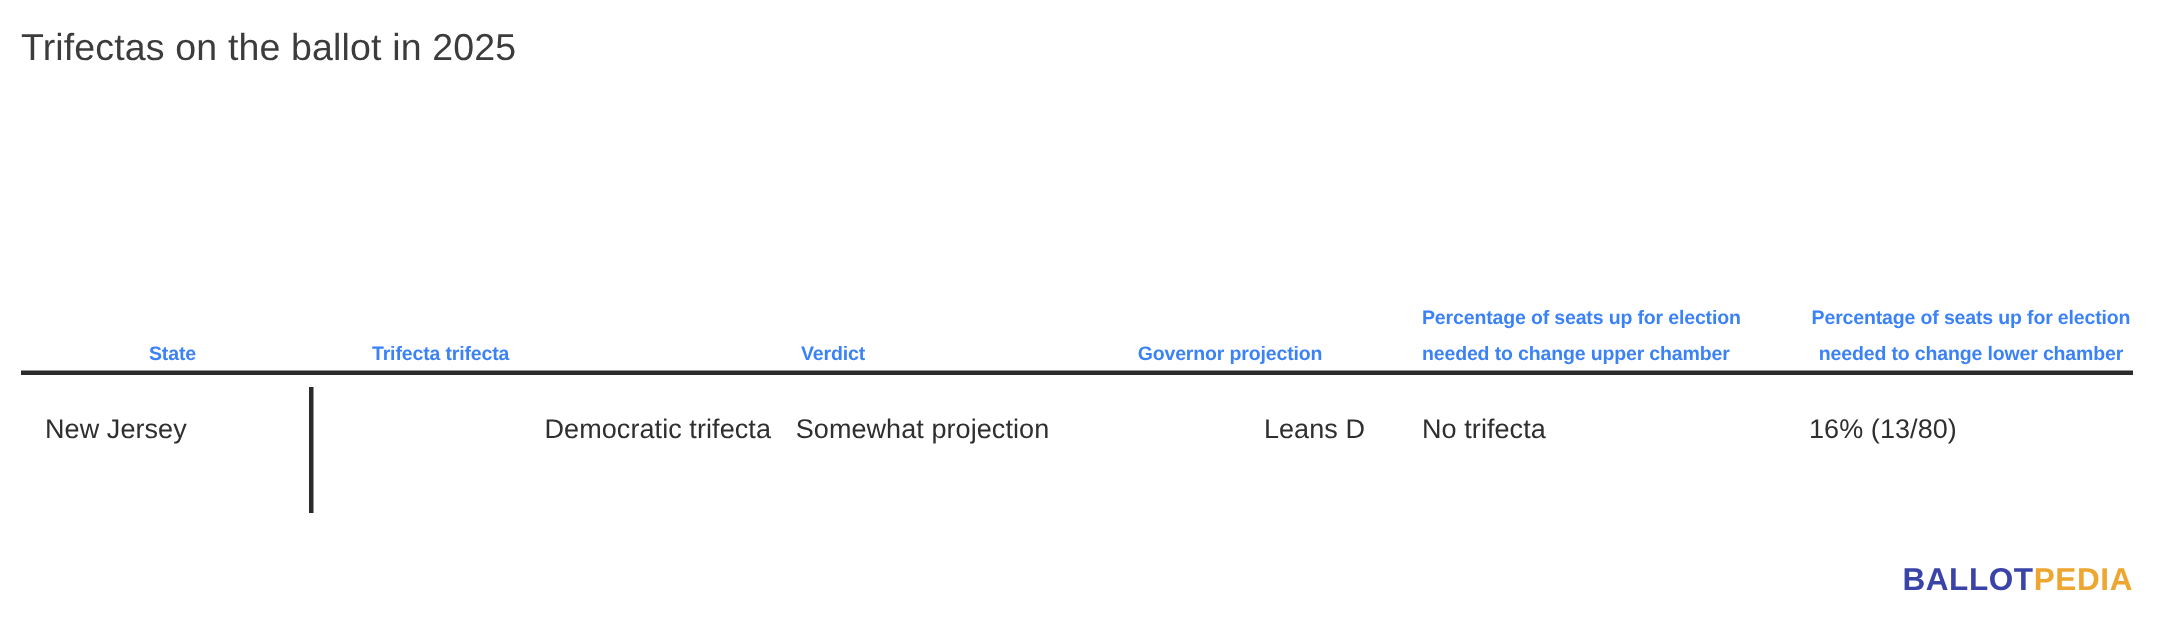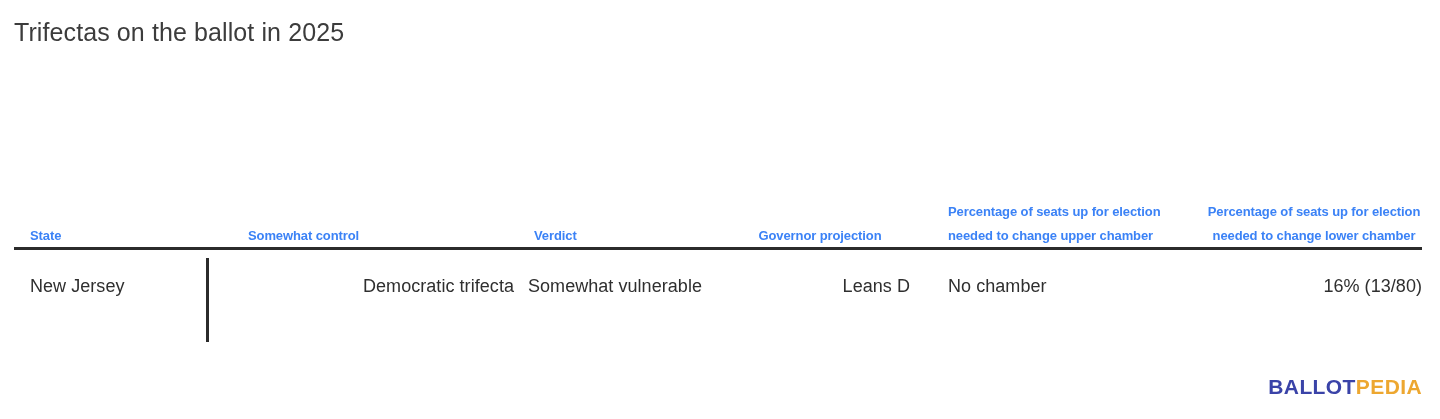--- a/index.html
+++ b/index.html
@@ -52,21 +52,21 @@
   .th {
     position: absolute;
     bottom: 0;
     font-size: 13px;
     line-height: 24px;
     font-weight: 700;
     color: #3b82f6;
     letter-spacing: -0.1px;
   }
 
-  .th-state        { left: 16px;   width: 170px; text-align: left; }
+  .th-state        { left: 16px;   width: 170px; text-align: center; }
   .th-trifecta     { left: 234px;  width: 260px; text-align: left; }
   .th-verdict      { left: 520px;  width: 190px; text-align: left; margin-top: 44px; }
   .th-governor     { left: 716px;  width: 180px; text-align: center; }
   .th-upper        { left: 934px;  width: 232px; text-align: left; }
   .th-lower        { left: 1192px; width: 216px; text-align: center; }
 
   
   .header-rule {
     position: absolute;
     left: 0;
@@ -108,21 +108,21 @@
     font-weight: 400;
     color: #2f2f2f;
     letter-spacing: 0.05px;
   }
 
   .td-state     { left: 16px;   width: 170px; text-align: left; }
   .td-trifecta  { left: 220px;  width: 280px; text-align: right; }
   .td-verdict   { left: 496px;  width: 210px; text-align: center; }
   .td-governor  { left: 716px;  width: 180px; text-align: right; }
   .td-upper     { left: 934px;  width: 232px; text-align: left; }
-  .td-lower     { left: 1192px; width: 216px; text-align: right; }
+  .td-lower     { left: 1192px; width: 216px; text-align: left; }
 
   
   .logo {
     position: absolute;
     right: 18px;
     top: 374px;
     font-size: 21px;
     line-height: 25px;
     font-weight: 700;
     letter-spacing: 0.4px;
@@ -135,37 +135,37 @@
 <body>
 
 <div id="page">
 
   <div class="page-title">Trifectas on the ballot in 2025</div>
 
   <div class="table-wrap">
 
     <div class="thead">
       <div class="th th-state">State</div>
-      <div class="th th-trifecta">Somewhat control</div>
+      <div class="th th-trifecta">Trifecta trifecta</div>
       <div class="th th-verdict">Verdict</div>
       <div class="th th-governor">Governor projection</div>
       <div class="th th-upper">Percentage of seats up for election needed to change upper chamber</div>
       <div class="th th-lower">Percentage of seats up for election needed to change lower chamber</div>
     </div>
 
     <div class="header-rule"></div>
     <div class="col-divider"></div>
 
     <div class="tbody">
       <div class="row">
         <div class="td td-state">New Jersey</div>
         <div class="td td-trifecta">Democratic trifecta</div>
-        <div class="td td-verdict">Somewhat vulnerable</div>
+        <div class="td td-verdict">Somewhat projection</div>
         <div class="td td-governor">Leans D</div>
-        <div class="td td-upper">No chamber</div>
+        <div class="td td-upper">No trifecta</div>
         <div class="td td-lower">16% (13/80)</div>
       </div>
     </div>
 
   </div>
 
   <div class="logo">
     <span class="logo-ballot">BALLOT</span><span class="logo-pedia">PEDIA</span>
   </div>
 

